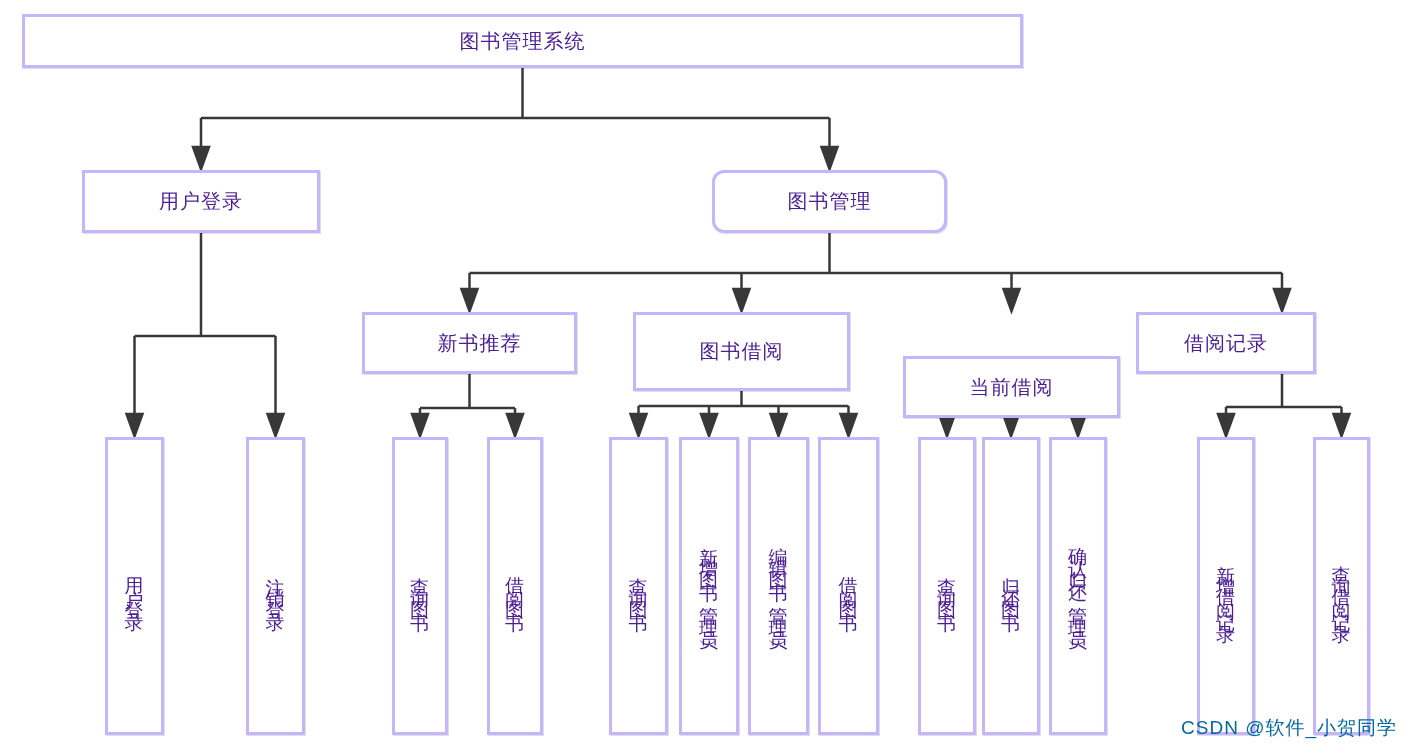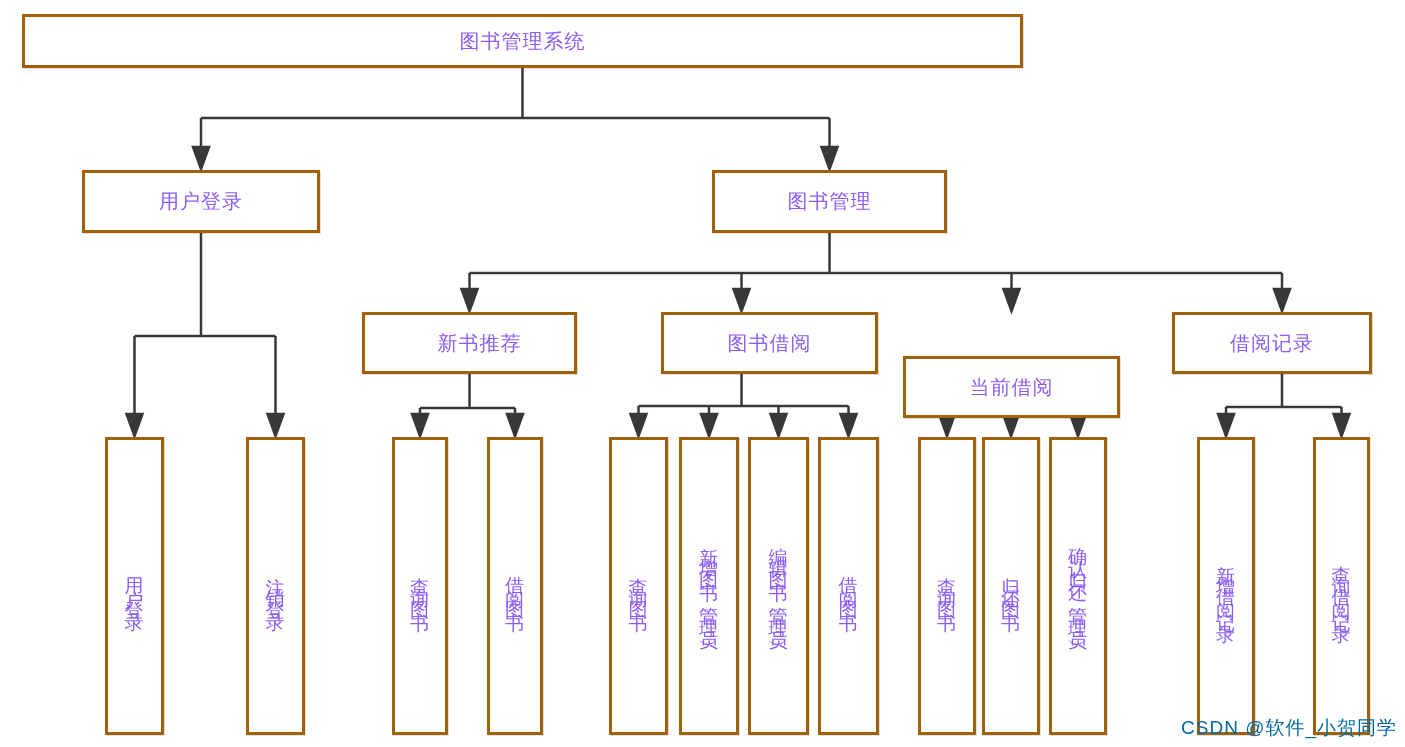--- a/index.html
+++ b/index.html
@@ -8,22 +8,22 @@
     width:1405px;height:747px;
     background:#ffffff;
     font-family:"Liberation Sans","DejaVu Sans",sans-serif;
     overflow:hidden;
   }
   .wires{position:absolute;left:0;top:0;z-index:1;}
   .node{
     position:absolute;
     box-sizing:border-box;
     background:#ffffff;
-    border:3px solid #a16207;
-    color:#8b5cf6;
+    border:3px solid #c4b5fd;
+    color:#4c1d95;
     display:flex;align-items:center;justify-content:center;
     z-index:2;
     box-shadow:1px 1px 0 rgba(0,0,0,0.12);
   }
   .node.h{font-size:20px;letter-spacing:1px;white-space:nowrap;}
   .node.v{
     writing-mode:vertical-rl;
     text-orientation:mixed;
     font-size:19px;
     line-height:1;
@@ -34,25 +34,25 @@
     right:8px;top:715px;
     z-index:3;
     font-size:19px;
     color:#0369a1;
     letter-spacing:1px;
     white-space:nowrap;
   }
   
   #n-root{left:22px;top:14px;width:1001px;height:54px;}
   #n-user-login{left:82px;top:170px;width:238px;height:63px;}
-  #n-book-mgmt{left:712px;top:170px;width:235px;height:63px;}
+  #n-book-mgmt{left:712px;top:170px;width:235px;height:63px;border-radius:12px;}
   #n-new-rec{left:362px;top:312px;width:215px;height:62px;padding-left:20px;}
-  #n-borrowing{left:633px;top:312px;width:217px;height:62px;margin-left:28px;}
+  #n-borrowing{left:633px;top:312px;width:217px;height:79px;}
   #n-current{left:903px;top:312px;width:217px;height:62px;margin-top:44px;}
-  #n-records{left:1172px;top:312px;width:200px;height:62px;text-align:center;}
+  #n-records{left:1136px;top:312px;width:180px;height:62px;text-align:center;}
   #l1{left:105px;top:437px;width:59px;height:298px;}
   #l2{left:246px;top:437px;width:59px;height:298px;}
   #l3{left:392px;top:437px;width:56px;height:298px;}
   #l4{left:487px;top:437px;width:56px;height:298px;}
   #l5{left:609px;top:437px;width:59px;height:298px;}
   #l6{left:679px;top:437px;width:60px;height:298px;}
   #l7{left:748px;top:437px;width:61px;height:298px;}
   #l8{left:818px;top:437px;width:61px;height:298px;}
   #l9{left:918px;top:437px;width:58px;height:298px;}
   #l10{left:982px;top:437px;width:58px;height:298px;}

